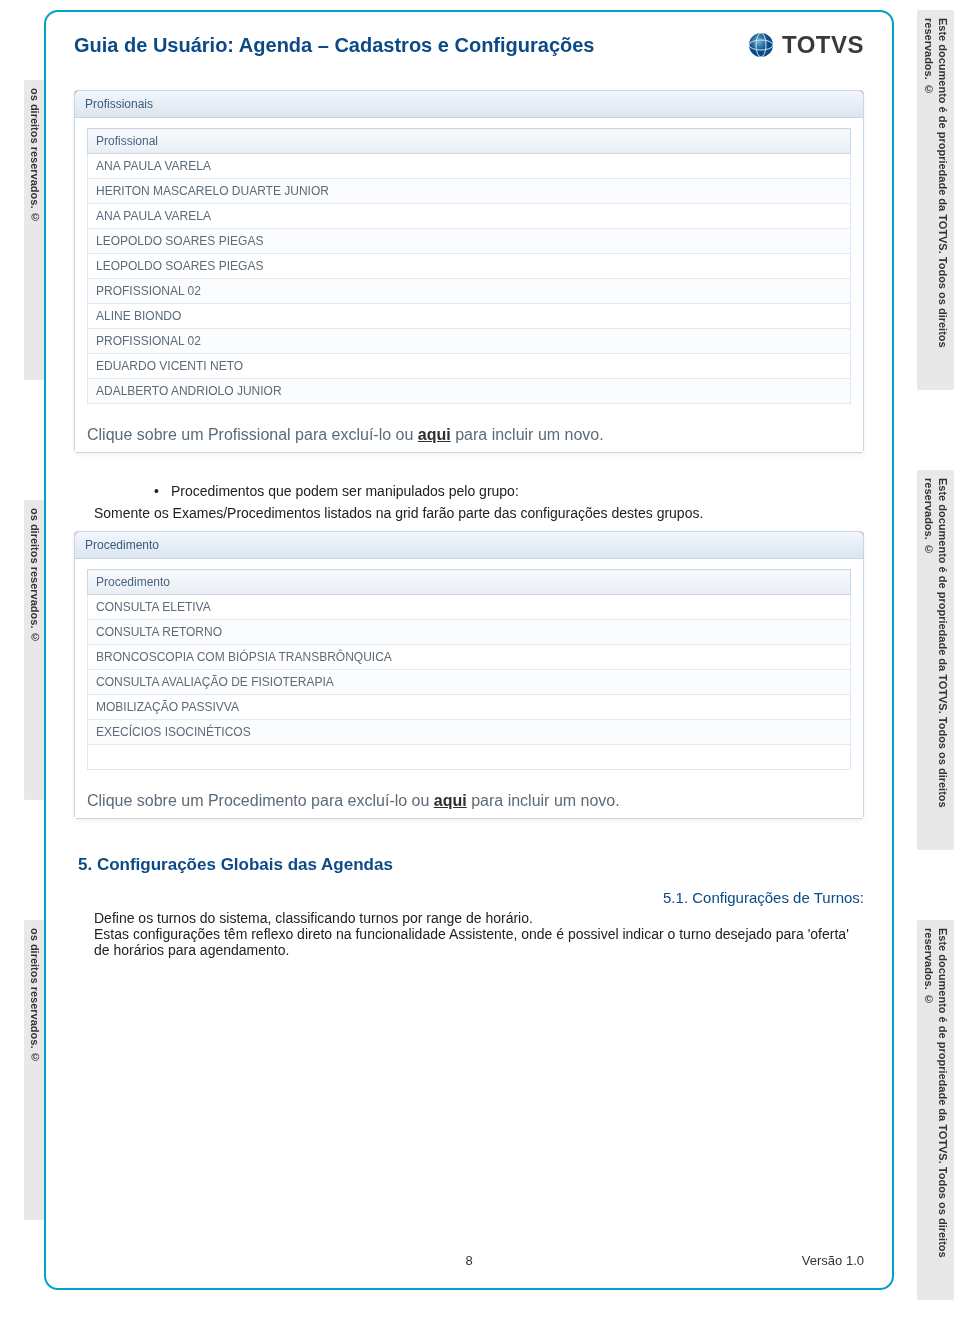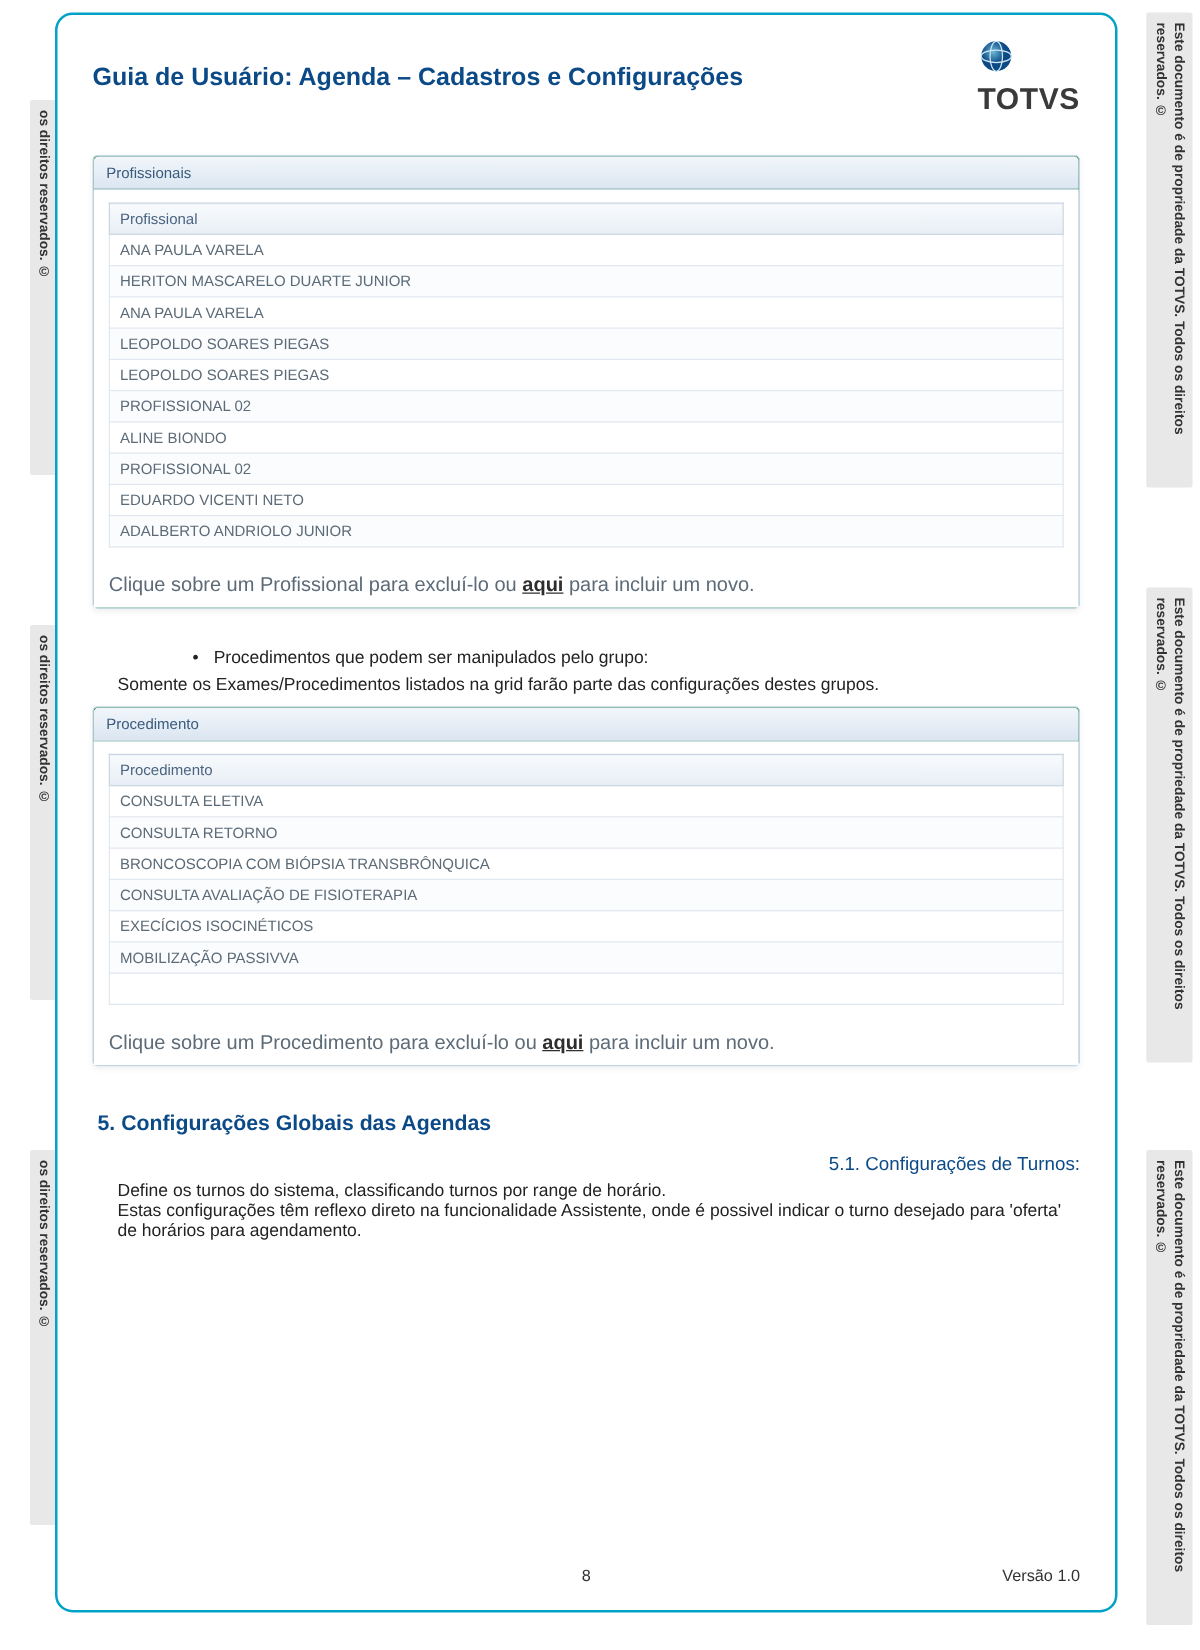--- a/index.html
+++ b/index.html
@@ -28,22 +28,22 @@
     align-items: center;
     margin-bottom: 30px;
   }
   .doc-title {
     color: #0b4a87;
     font-size: 20px;
     font-weight: bold;
   }
   .logo-wrap {
     display: flex;
+    align-items: center;
     gap: 6px;
-    flex-direction: column;
   }
   .logo-text {
     font-size: 24px;
     font-weight: 800;
     color: #3a3a3a;
     letter-spacing: 0.5px;
   }
   .sidebar-text {
     position: absolute;
     writing-mode: vertical-rl;
@@ -60,21 +60,21 @@
   .sb-left-2 { left: 24px; top: 500px; height: 300px; }
   .sb-left-3 { left: 24px; top: 920px; height: 300px; }
   .sb-right-1 { right: 6px; top: 10px; height: 380px; }
   .sb-right-2 { right: 6px; top: 470px; height: 380px; }
   .sb-right-3 { right: 6px; top: 920px; height: 380px; }
 
   .panel {
     border: 1px solid #c5d7e6;
     border-radius: 4px;
     margin: 10px 0 30px;
-    background: #15803d;
+    background: #ef4444;
     box-shadow: 0 2px 5px rgba(0,0,0,0.06);
   }
   .panel-title-bar {
     background: linear-gradient(#f2f6fb, #dbe6f1);
     border-bottom: 1px solid #c5d7e6;
     padding: 6px 10px;
     font-size: 12px;
     color: #3a5b7d;
     border-radius: 4px 4px 0 0;
   }
@@ -251,24 +251,24 @@
             <tr>
               <td>CONSULTA RETORNO</td>
             </tr>
             <tr>
               <td>BRONCOSCOPIA COM BIÓPSIA TRANSBRÔNQUICA</td>
             </tr>
             <tr>
               <td>CONSULTA AVALIAÇÃO DE FISIOTERAPIA</td>
             </tr>
             <tr>
+              <td>MOBILIZAÇÃO PASSIVVA</td>
+            </tr>
+            <tr>
               <td>EXECÍCIOS ISOCINÉTICOS</td>
-            </tr>
-            <tr>
-              <td>MOBILIZAÇÃO PASSIVVA</td>
             </tr>
             <tr>
               <td>&nbsp;</td>
             </tr>
           </tbody>
       </table>
       <div class="hint">
         <span>Clique sobre um Procedimento para excluí-lo ou  </span>
         <span class="link">aqui</span>
         <span>  para incluir um novo.</span>

